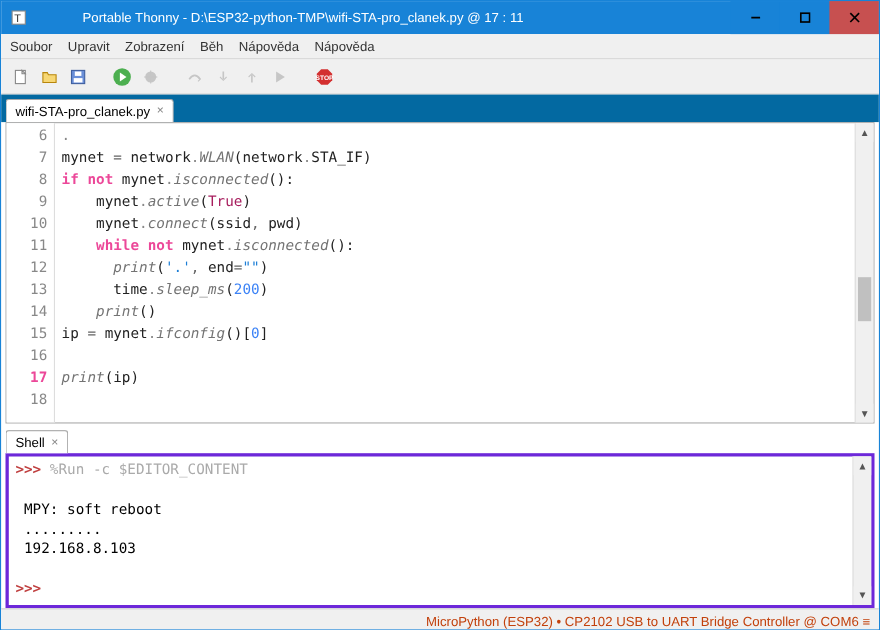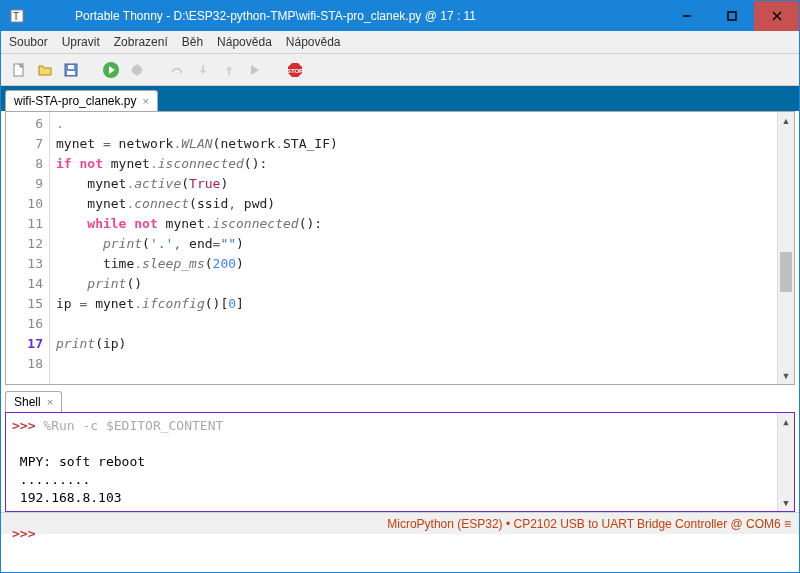--- a/index.html
+++ b/index.html
@@ -16,35 +16,35 @@
 .menubar span { cursor: default; }
 .toolbar { background: #f0f0f0; padding: 4px 8px; display: flex; align-items: center; gap: 6px; border-bottom: 1px solid #d0d0d0; height: 32px; }
 .tbtn { width: 20px; height: 20px; display: flex; align-items: center; justify-content: center; }
 .tbtn.disabled { opacity: 0.4; }
 .tsep { width: 8px; }
 .tabbar { display: flex; align-items: flex-end; padding: 4px 4px 0 4px; background: #0369a1; }
 .tab { border: 1px solid #aaa; border-bottom: none; padding: 3px 8px; font-size: 12px; background: #fff; border-radius: 3px 3px 0 0; display: flex; align-items: center; gap: 6px; }
 .tab .x { color: #888; font-size: 11px; }
 .editor { border: 1px solid #aaa; margin: 0 4px; height: 274px; display: flex; position: relative; }
 .gutter { width: 44px; background: #fff; border-right: 1px solid #ddd; text-align: right; padding: 2px 6px 2px 2px; font-family: Consolas, monospace; font-size: 13px; color: #888; line-height: 20px; }
-.gutter .cur { color: #6d28d9; font-weight: bold; }
+.gutter .cur { color: #ec4899; font-weight: bold; }
 .code { flex: 1; padding: 2px 6px; font-family: Consolas, monospace; font-size: 13px; line-height: 20px; white-space: pre; overflow: hidden; }
 .scrollbar { width: 17px; background: #f0f0f0; border-left: 1px solid #ddd; position: relative; }
 .scrollbar .arrow { height: 17px; background: #f0f0f0; display:flex; align-items:center; justify-content:center; font-size:9px; color:#555; }
 .scrollbar .thumb { position: absolute; left: 2px; right: 2px; background: #c0c0c0; }
 .kw { color: #ec4899; font-weight: bold; }
 .fn { color: #737373; font-style: italic; }
 .id { color: #222; }
 .num { color: #3b82f6; text-align: center; }
 .str { color: #1c7ed6; }
 .bool { color: #a71d5d; }
 .op { color: #666; }
 .dot { color: #888; }
 .shelltab { display: flex; padding: 6px 4px 0 4px; }
-.shell { border: 1px solid #6d28d9; margin: 0 4px; height: 100px; display: flex; font-family: Consolas, monospace; font-size: 13px; }
+.shell { border: 3px solid #6d28d9; margin: 0 4px; height: 141px; display: flex; font-family: Consolas, monospace; font-size: 13px; }
 .shellbody { flex: 1; padding: 4px 6px; line-height: 18px; white-space: pre; }
 .prompt { color: #c04040; font-weight: bold; }
 .shellcmd { color: #aaa; }
 .status { background: #f0f0f0; border-top: 1px solid #d0d0d0; height: 22px; display: flex; align-items: center; justify-content: flex-end; padding: 0 8px; font-size: 12px; color: #c2410c; }
 </style>
 </head>
 <body>
 
 <div class="titlebar">
   <svg class="icon" viewBox="0 0 16 16">

